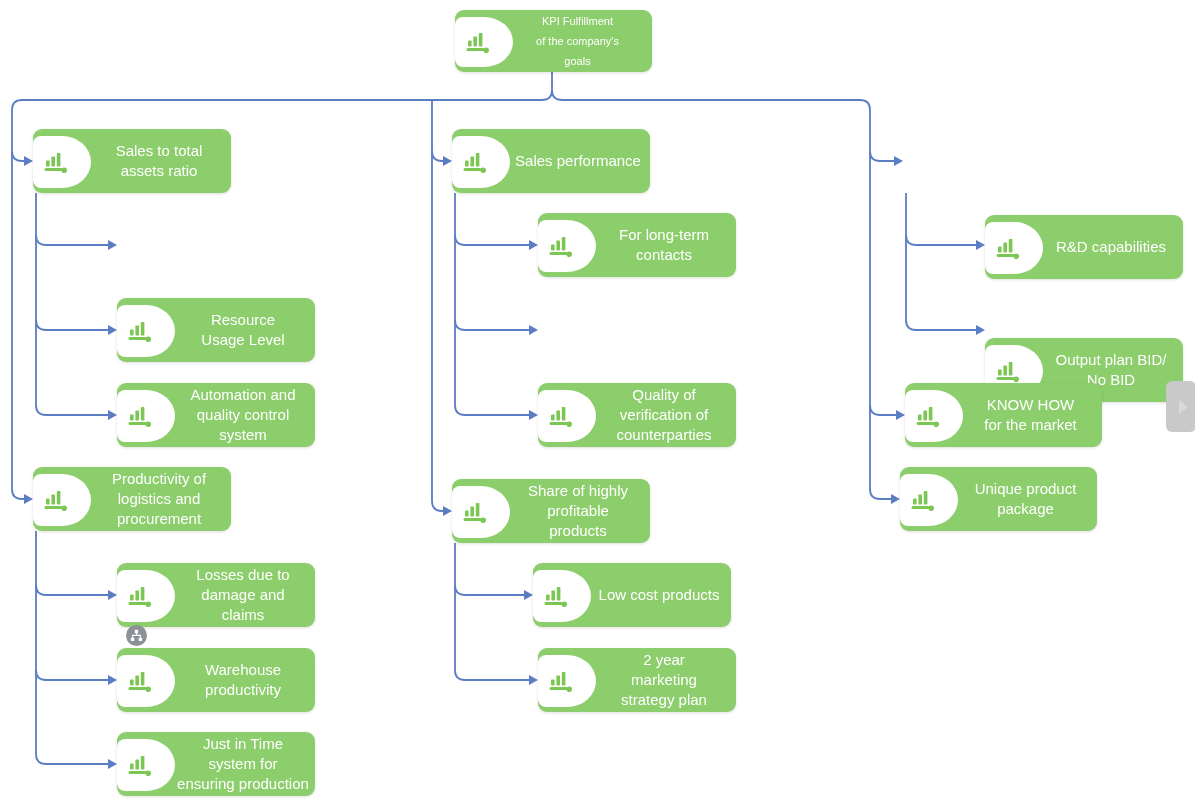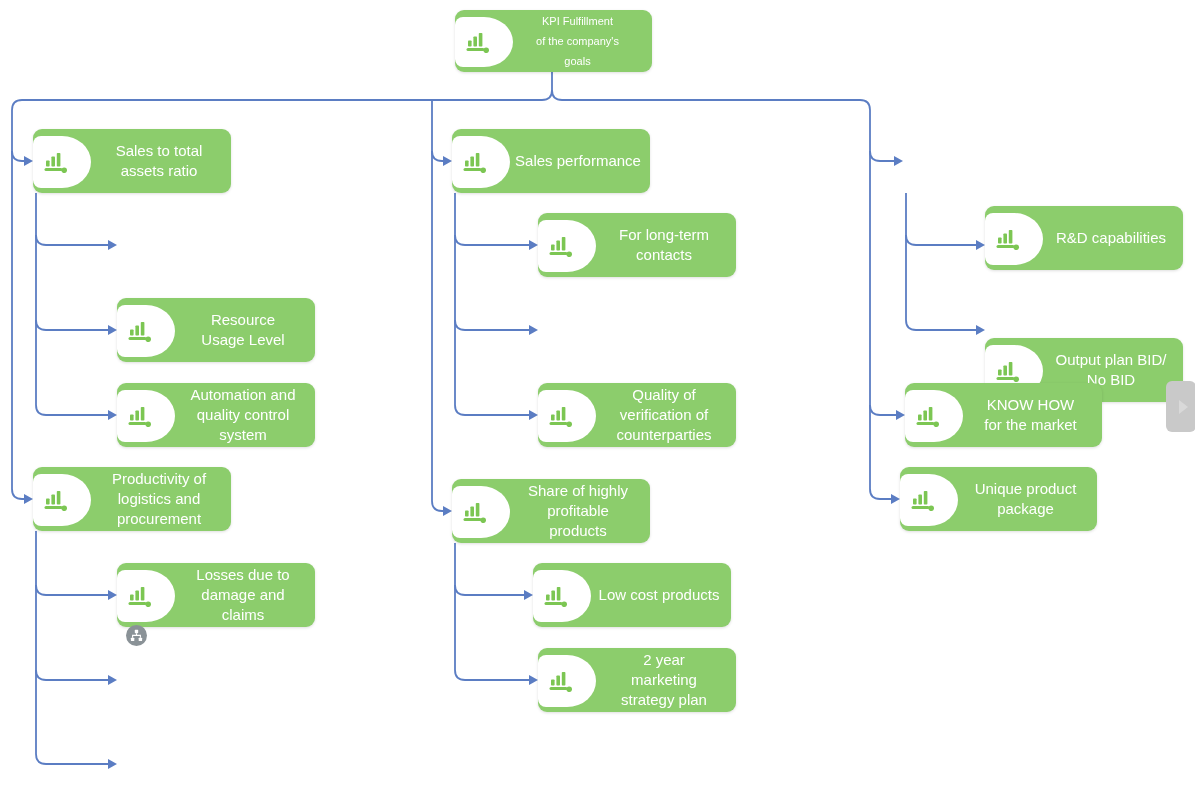--- a/index.html
+++ b/index.html
@@ -203,20 +203,47 @@
           <rect x="7.4" y="5.5" width="3.6" height="10" rx="0.8" fill="#7cc653"></rect>
           <rect x="12.8" y="2" width="3.6" height="13.5" rx="0.8" fill="#7cc653"></rect>
           <rect x="0.5" y="17" width="18" height="3" rx="1.5" fill="#7cc653"></rect>
           <circle cx="20.2" cy="19.3" r="2.8" fill="#7cc653"></circle>
         </svg>
       </div>
       <div class="label">Losses due to
 damage and
 claims</div>
     </div>
+    <div class="node" style="left: 117px; top: 648px; width: 198px; height: 64px;">
+      <div class="plate">
+        <svg width="26" height="22" viewBox="0 0 26 22">
+          <rect x="2" y="9.5" width="3.6" height="6" rx="0.8" fill="#7cc653"></rect>
+          <rect x="7.4" y="5.5" width="3.6" height="10" rx="0.8" fill="#7cc653"></rect>
+          <rect x="12.8" y="2" width="3.6" height="13.5" rx="0.8" fill="#7cc653"></rect>
+          <rect x="0.5" y="17" width="18" height="3" rx="1.5" fill="#7cc653"></rect>
+          <circle cx="20.2" cy="19.3" r="2.8" fill="#7cc653"></circle>
+        </svg>
+      </div>
+      <div class="label">Warehouse
+productivity</div>
+    </div>
+    <div class="node" style="left: 117px; top: 732px; width: 198px; height: 64px;">
+      <div class="plate">
+        <svg width="26" height="22" viewBox="0 0 26 22">
+          <rect x="2" y="9.5" width="3.6" height="6" rx="0.8" fill="#7cc653"></rect>
+          <rect x="7.4" y="5.5" width="3.6" height="10" rx="0.8" fill="#7cc653"></rect>
+          <rect x="12.8" y="2" width="3.6" height="13.5" rx="0.8" fill="#7cc653"></rect>
+          <rect x="0.5" y="17" width="18" height="3" rx="1.5" fill="#7cc653"></rect>
+          <circle cx="20.2" cy="19.3" r="2.8" fill="#7cc653"></circle>
+        </svg>
+      </div>
+      <div class="label">Just in Time
+system for
+ensuring production</div>
+    </div>
     <div class="node" style="left: 452px; top: 129px; width: 198px; height: 64px;">
       <div class="plate">
         <svg width="26" height="22" viewBox="0 0 26 22">
           <rect x="2" y="9.5" width="3.6" height="6" rx="0.8" fill="#7cc653"></rect>
           <rect x="7.4" y="5.5" width="3.6" height="10" rx="0.8" fill="#7cc653"></rect>
           <rect x="12.8" y="2" width="3.6" height="13.5" rx="0.8" fill="#7cc653"></rect>
           <rect x="0.5" y="17" width="18" height="3" rx="1.5" fill="#7cc653"></rect>
           <circle cx="20.2" cy="19.3" r="2.8" fill="#7cc653"></circle>
         </svg>
       </div>
@@ -282,21 +309,21 @@
           <rect x="7.4" y="5.5" width="3.6" height="10" rx="0.8" fill="#7cc653"></rect>
           <rect x="12.8" y="2" width="3.6" height="13.5" rx="0.8" fill="#7cc653"></rect>
           <rect x="0.5" y="17" width="18" height="3" rx="1.5" fill="#7cc653"></rect>
           <circle cx="20.2" cy="19.3" r="2.8" fill="#7cc653"></circle>
         </svg>
       </div>
       <div class="label">2 year
 marketing
 strategy plan</div>
     </div>
-    <div class="node" style="left: 985px; top: 206px; width: 198px; height: 64px;">
+    <div class="node" style="left: 985px; top: 215px; width: 198px; height: 64px;">
       <div class="plate">
         <svg width="26" height="22" viewBox="0 0 26 22">
           <rect x="2" y="9.5" width="3.6" height="6" rx="0.8" fill="#7cc653"></rect>
           <rect x="7.4" y="5.5" width="3.6" height="10" rx="0.8" fill="#7cc653"></rect>
           <rect x="12.8" y="2" width="3.6" height="13.5" rx="0.8" fill="#7cc653"></rect>
           <rect x="0.5" y="17" width="18" height="3" rx="1.5" fill="#7cc653"></rect>
           <circle cx="20.2" cy="19.3" r="2.8" fill="#7cc653"></circle>
         </svg>
       </div>
       <div class="label">R&amp;D capabilities</div>

